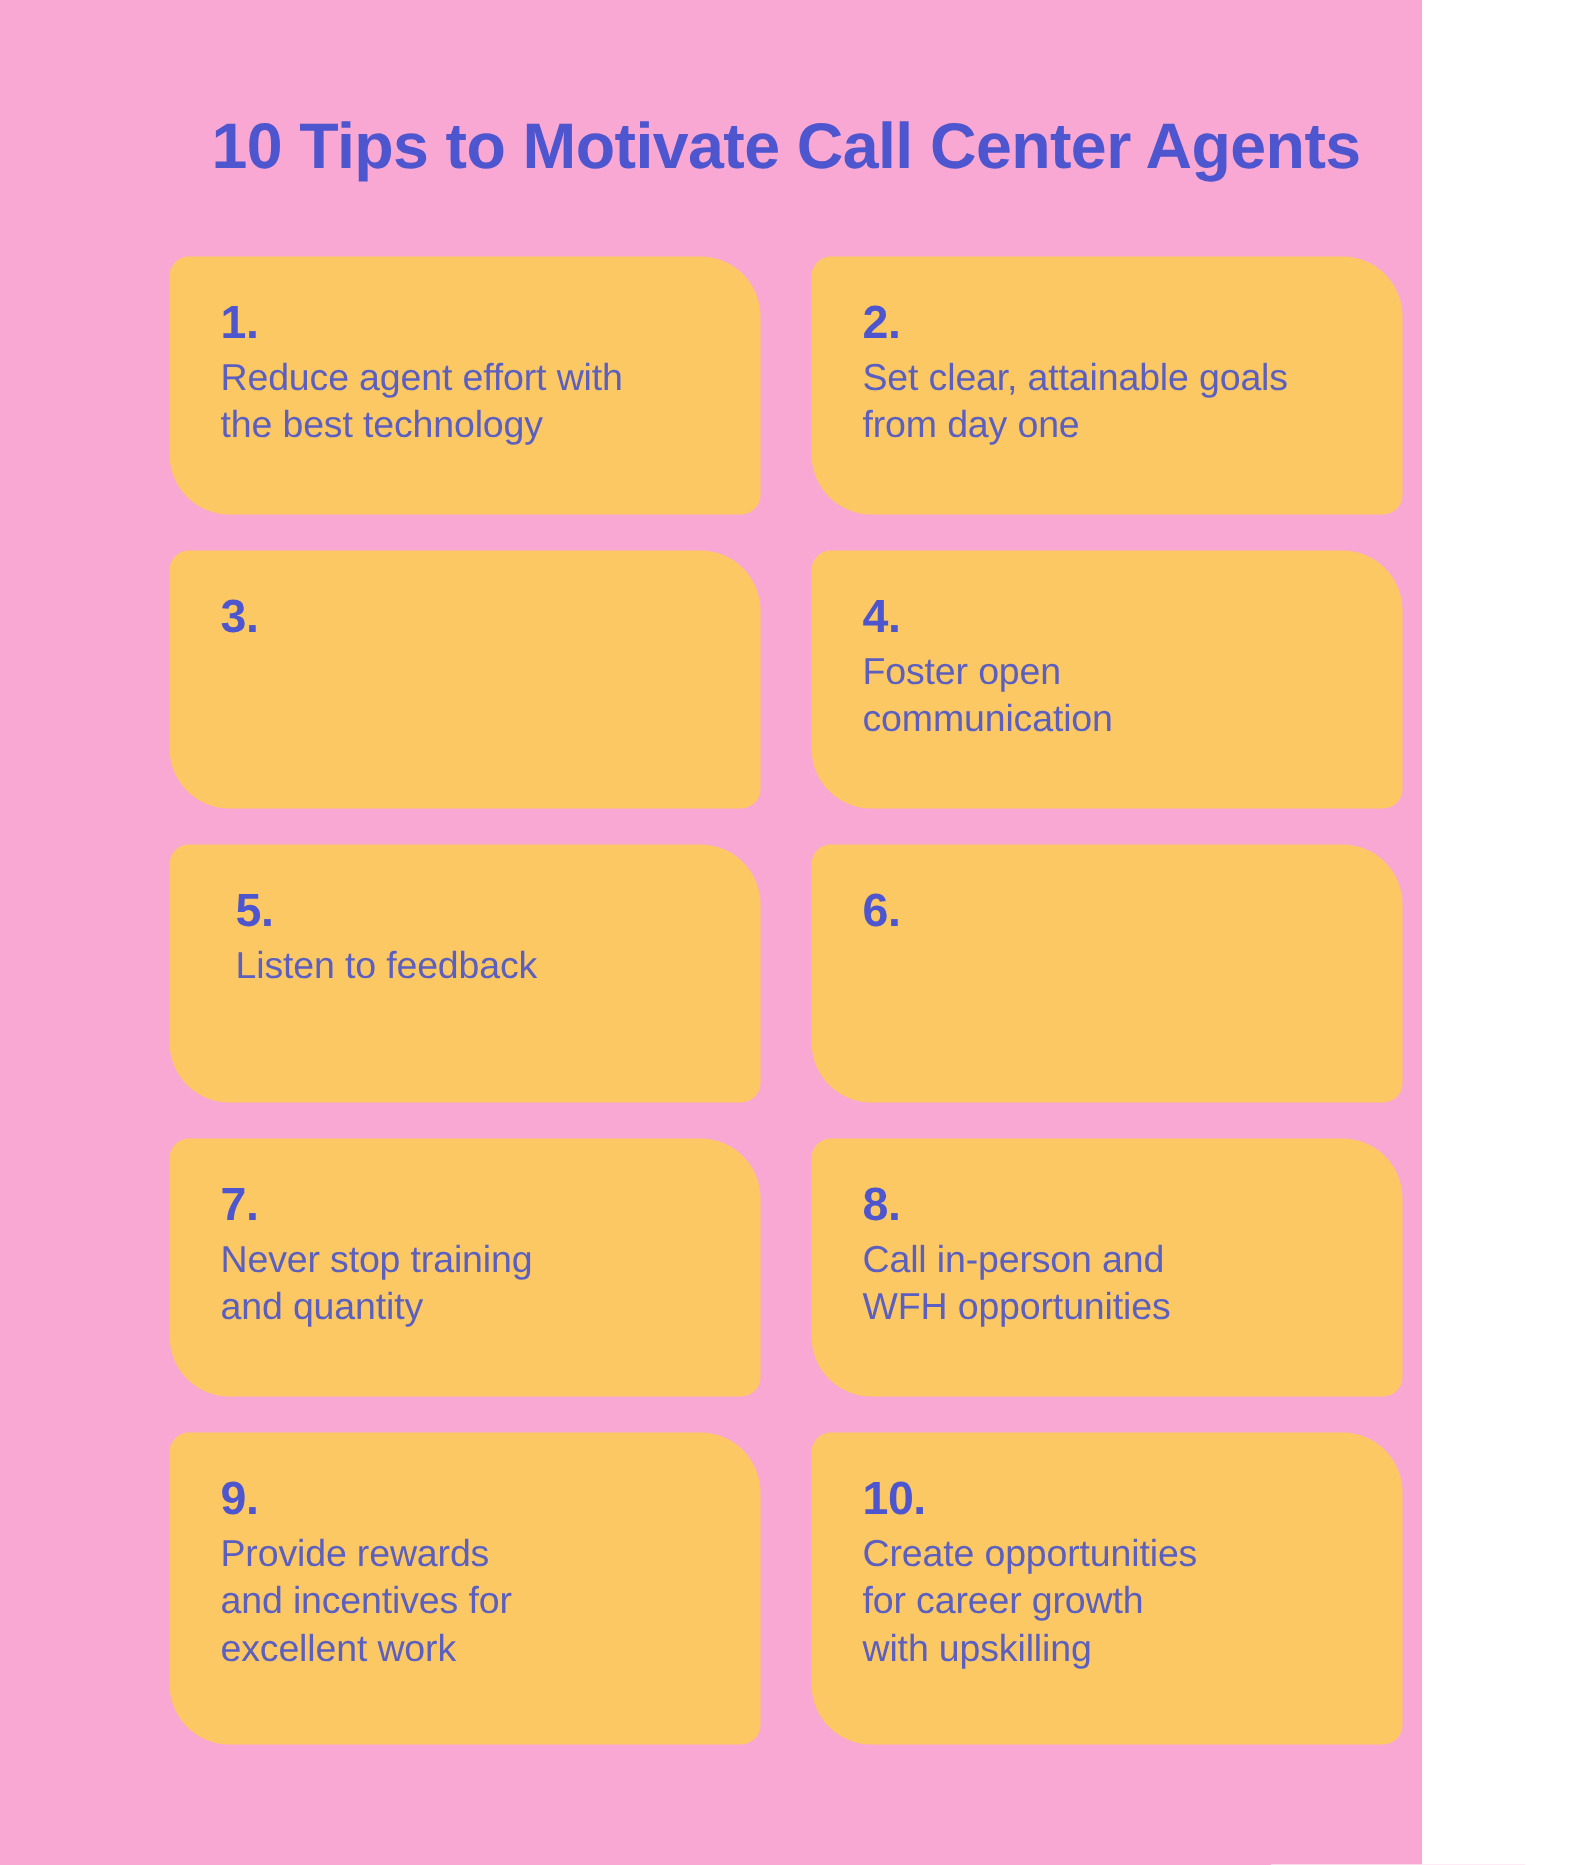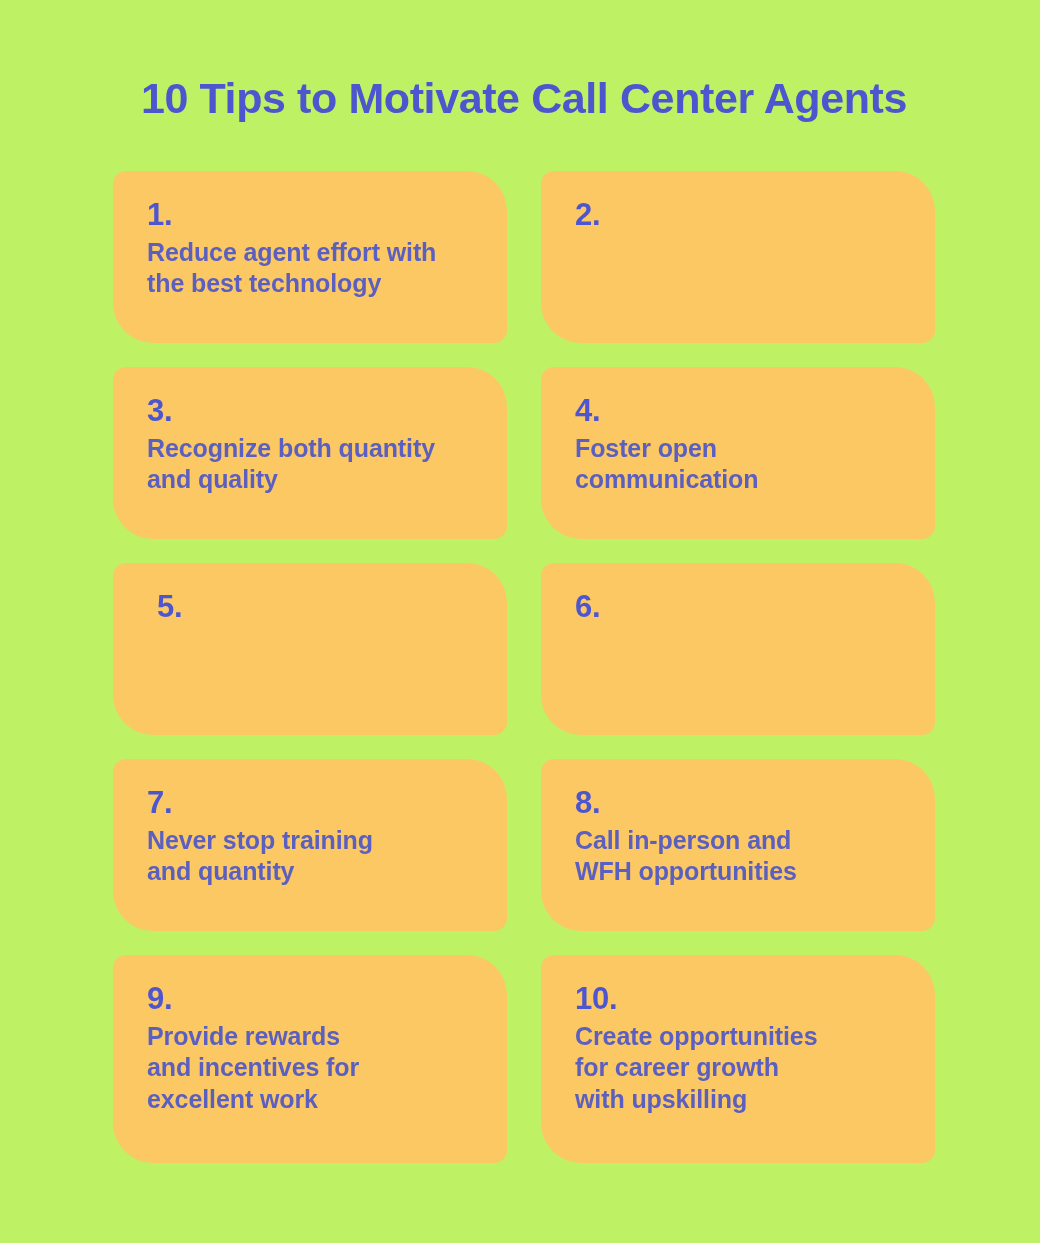--- a/index.html
+++ b/index.html
@@ -10,23 +10,23 @@
   body {
     width: 1048px;
     height: 1243px;
     font-family: "Liberation Sans", sans-serif;
     -webkit-font-smoothing: antialiased;
     overflow: hidden;
   }
 
   .page {
     position: relative;
-    width: 1040px;
+    width: 948px;
     height: 1243px;
-    background: #bef264;
+    background: #f9a8d4;
     box-sizing: border-box;
   }
 
   .page-title {
     position: absolute;
     left: 0;
     top: 46px;
     width: 1048px;
     text-align: center;
     font-size: 43px;
@@ -67,21 +67,21 @@
     font-size: 31px;
     font-weight: bold;
     color: #4d56ce;
     line-height: 1.0;
     margin: 0 0 7px 0;
     letter-spacing: -0.3px;
   }
 
   .tip-text {
     font-size: 25px;
-    font-weight: bold;
+    font-weight: normal;
     color: #5b5fc0;
     line-height: 1.25;
     margin: 0;
     white-space: pre-line;
     letter-spacing: -0.1px;
   }
 
   
   .tip-card.indented {
     padding-left: 44px;
@@ -97,36 +97,37 @@
   <div class="cards-grid">
 
     <div class="tip-card row-1">
       <div class="tip-number">1.</div>
       <div class="tip-text">Reduce agent effort with
 the best technology</div>
     </div>
 
     <div class="tip-card row-1">
       <div class="tip-number">2.</div>
+      <div class="tip-text">Set clear, attainable goals
+from day one</div>
     </div>
 
     <div class="tip-card row-2">
       <div class="tip-number">3.</div>
-      <div class="tip-text">Recognize both quantity
-and quality</div>
     </div>
 
     <div class="tip-card row-2">
       <div class="tip-number">4.</div>
       <div class="tip-text">Foster open
 communication</div>
     </div>
 
     <div class="tip-card row-3 indented">
       <div class="tip-number">5.</div>
+      <div class="tip-text">Listen to feedback</div>
     </div>
 
     <div class="tip-card row-3">
       <div class="tip-number">6.</div>
     </div>
 
     <div class="tip-card row-4">
       <div class="tip-number">7.</div>
       <div class="tip-text">Never stop training
 and quantity</div>

